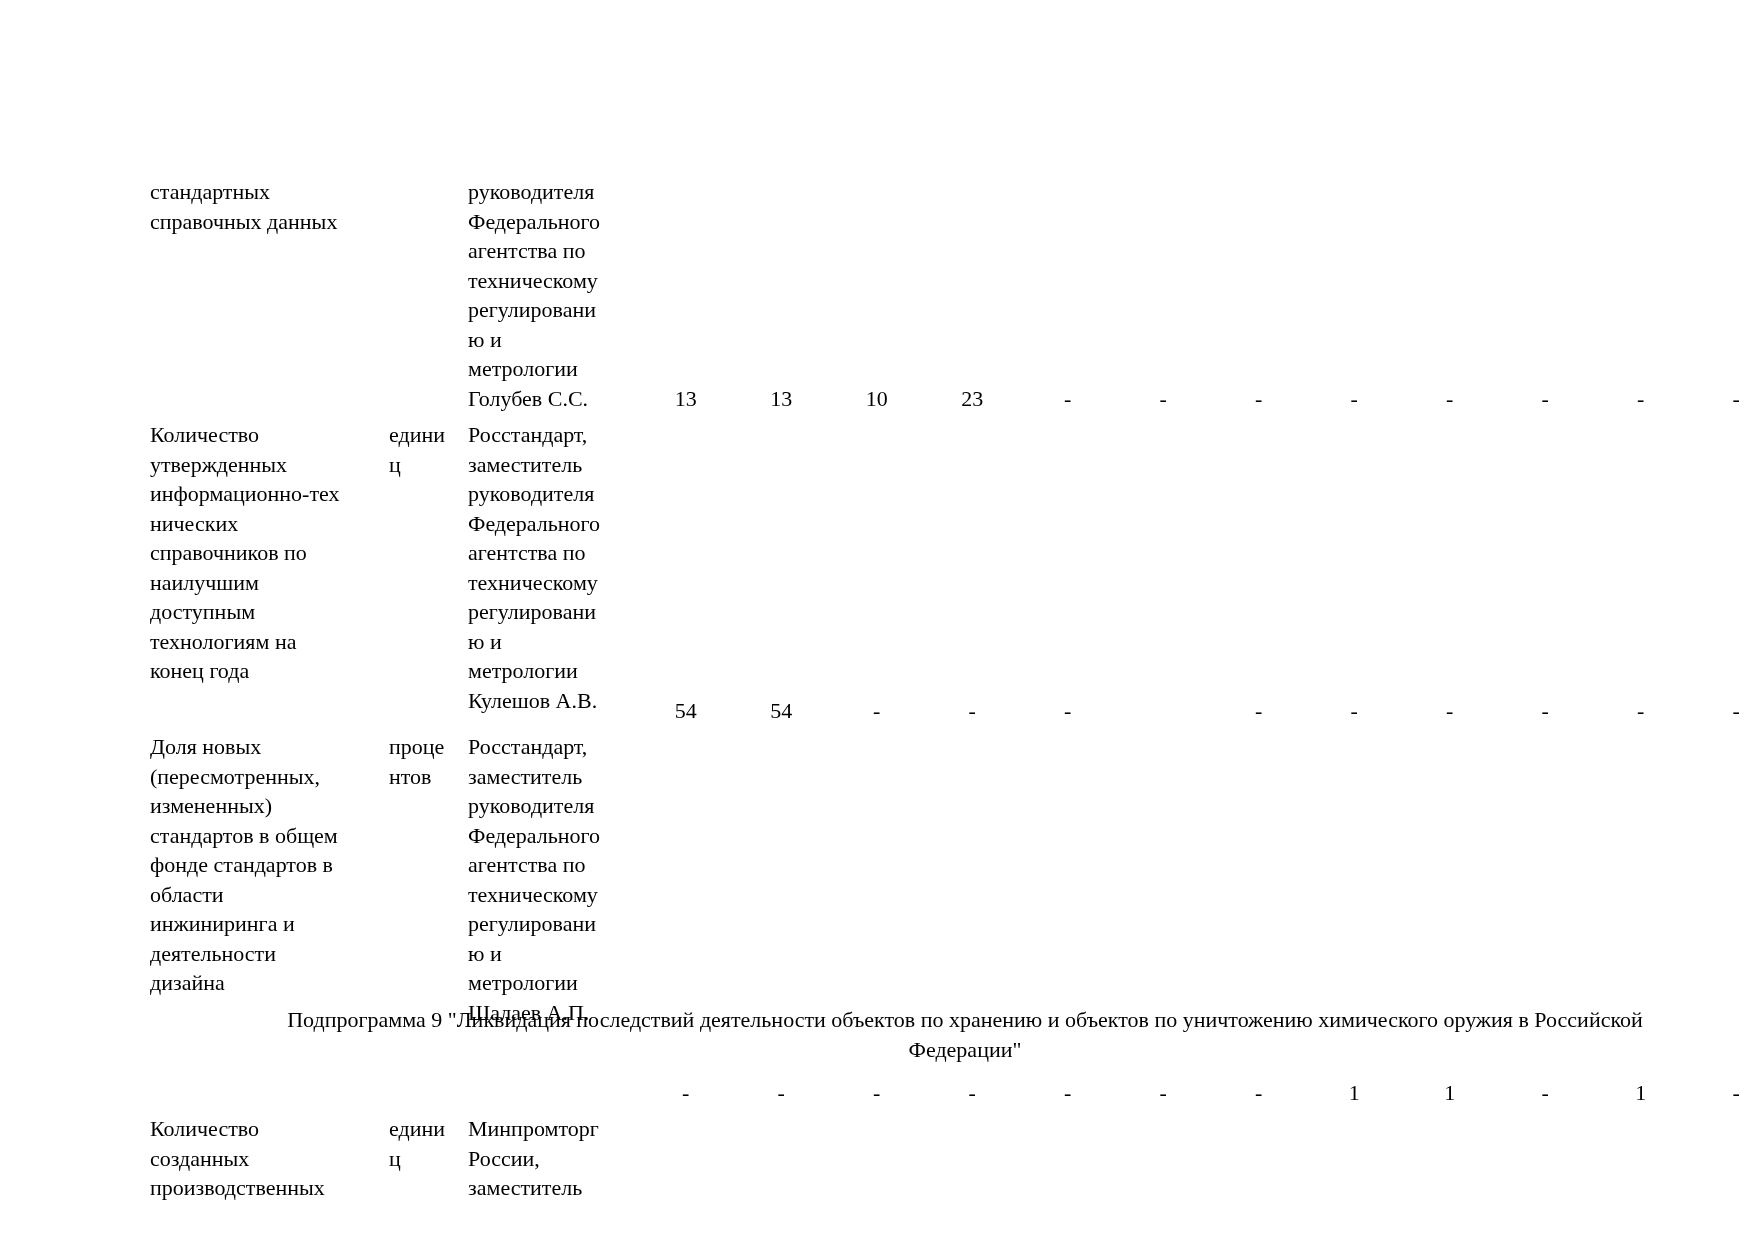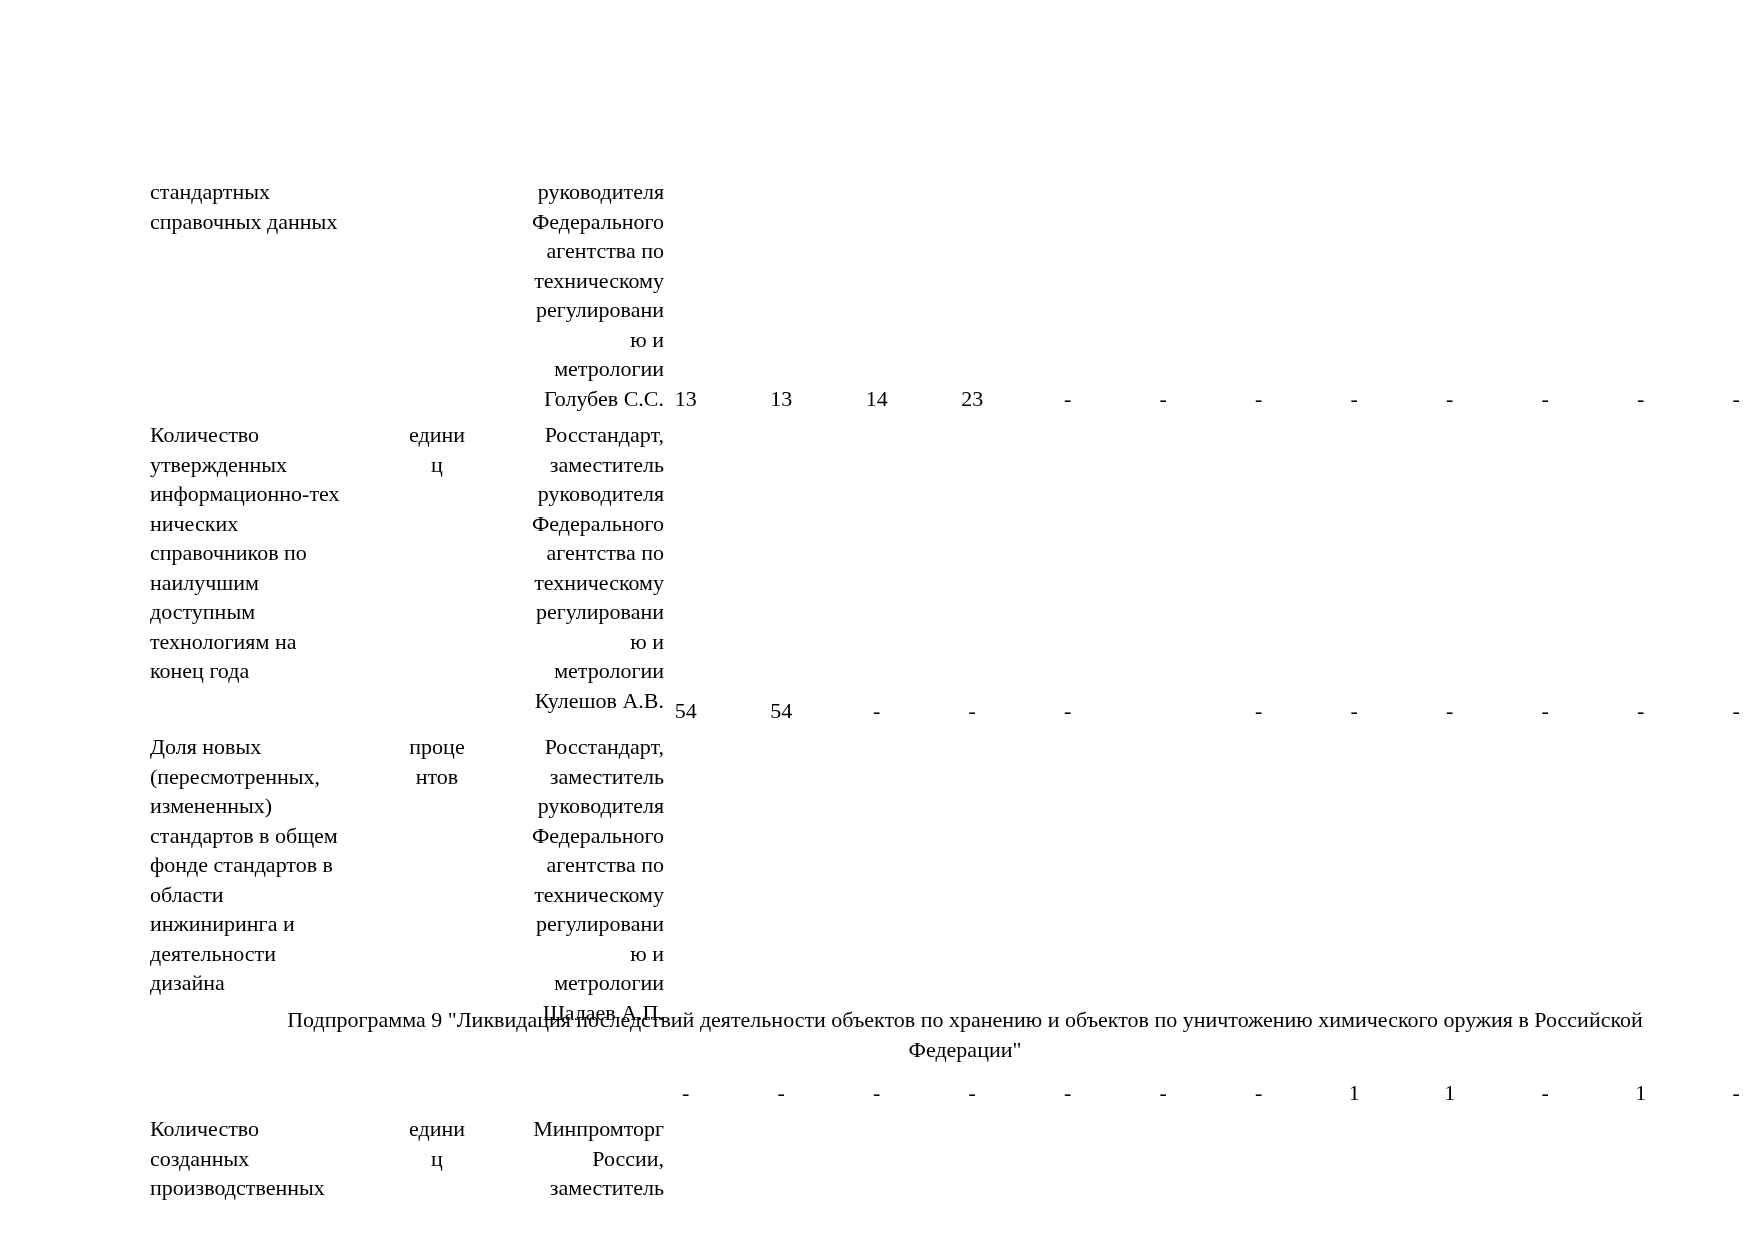--- a/index.html
+++ b/index.html
@@ -14,22 +14,22 @@
     font-size: 22px;
     line-height: 29.5px;
   }
   .row { position: absolute; left: 0; width: 1784px; }
   .r1 { top: 141px; }
   .r2 { top: 384px; }
   .r3 { top: 696px; }
   .r4 { top: 1078px; }
   .cell { position: absolute; top: 0; white-space: pre-line; margin-top: 36px; }
   .c-ind  { left: 150px; width: 248px; }
-  .c-unit { left: 404px; width: 66px; text-align: center; }
-  .c-resp { left: 492px; width: 172px; text-align: right; }
+  .c-unit { left: 389px; width: 66px; }
+  .c-resp { left: 468px; width: 172px; }
   .vals { position: absolute; top: 0; left: 638px; width: 1146px; display: flex; }
   .vc { flex: 1 1 0; text-align: center; white-space: pre-line; }
   .heading {
     position: absolute;
     top: 1005px;
     left: 150px;
     width: 1630px;
     text-align: center;
     white-space: pre-line;
   }
@@ -83,21 +83,21 @@
 Федерального
 агентства по
 техническому
 регулировани
 ю и
 метрологии
 Кулешов А.В.</div>
   <div class="vals">
     <div class="vc">13</div>
     <div class="vc">13</div>
-    <div class="vc">14</div>
+    <div class="vc">10</div>
     <div class="vc">23</div>
     <div class="vc">-</div>
     <div class="vc">-</div>
     <div class="vc">-</div>
     <div class="vc">-</div>
     <div class="vc">-</div>
     <div class="vc">-</div>
     <div class="vc">-</div>
     <div class="vc">-</div>
   </div>

